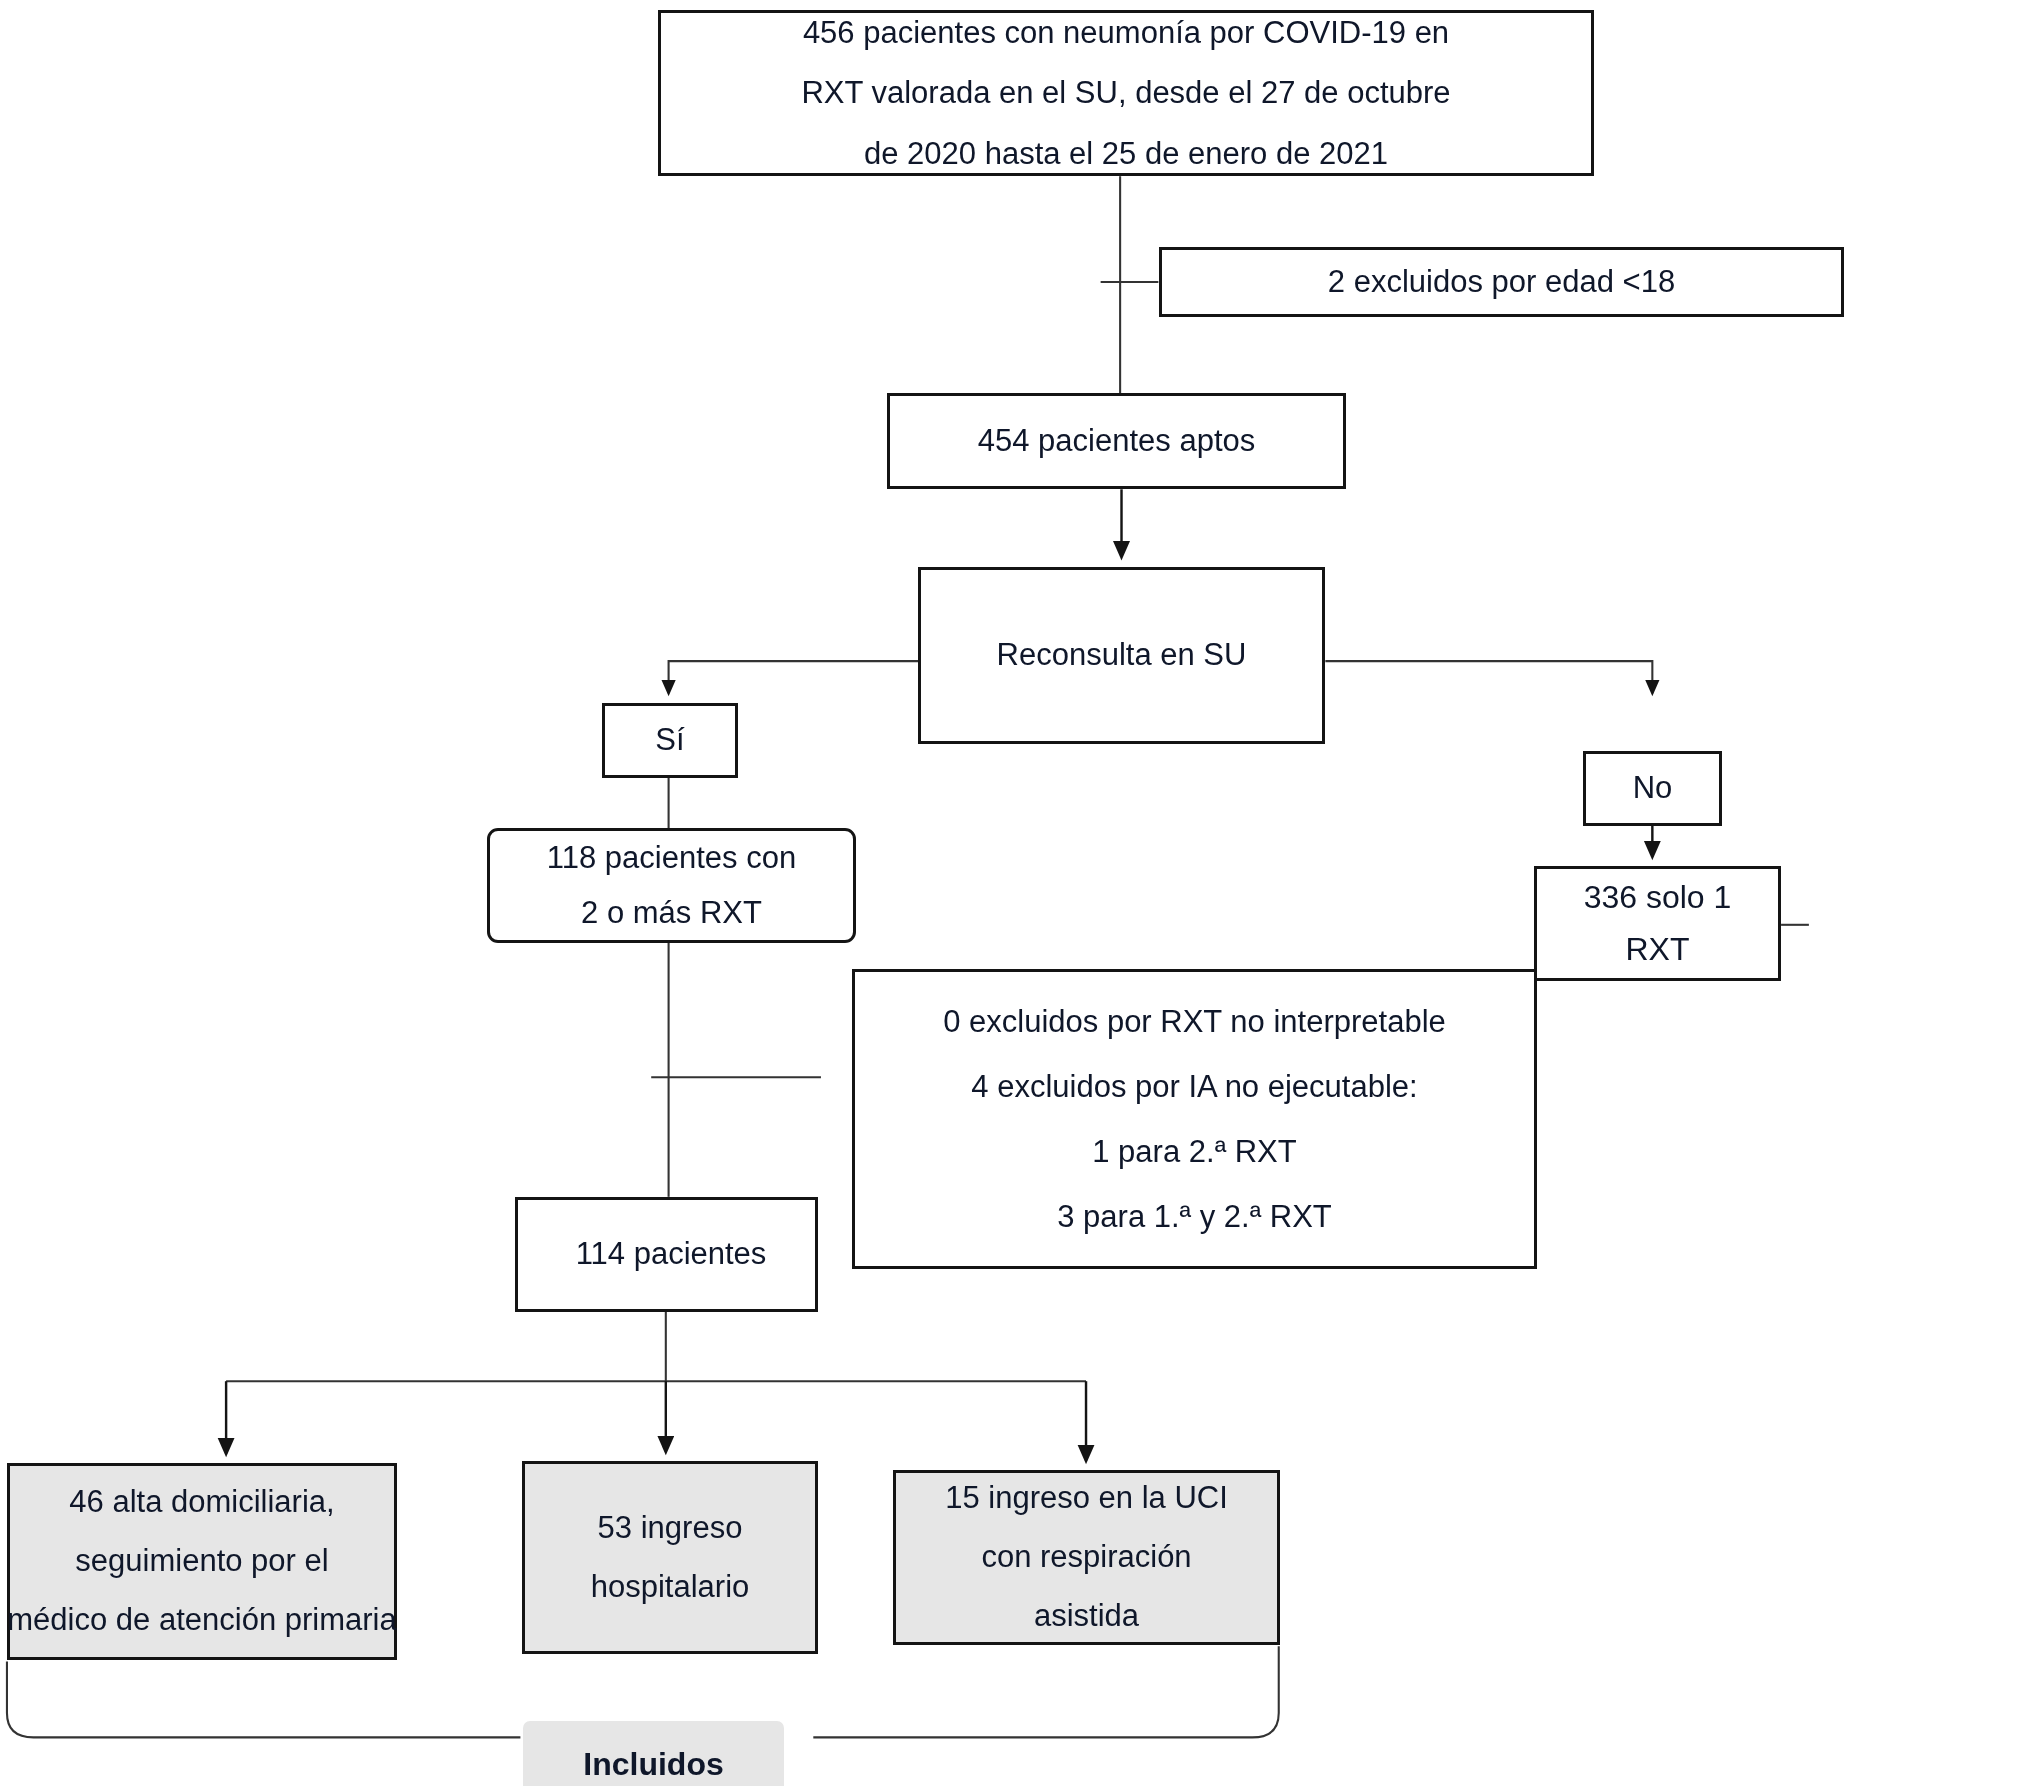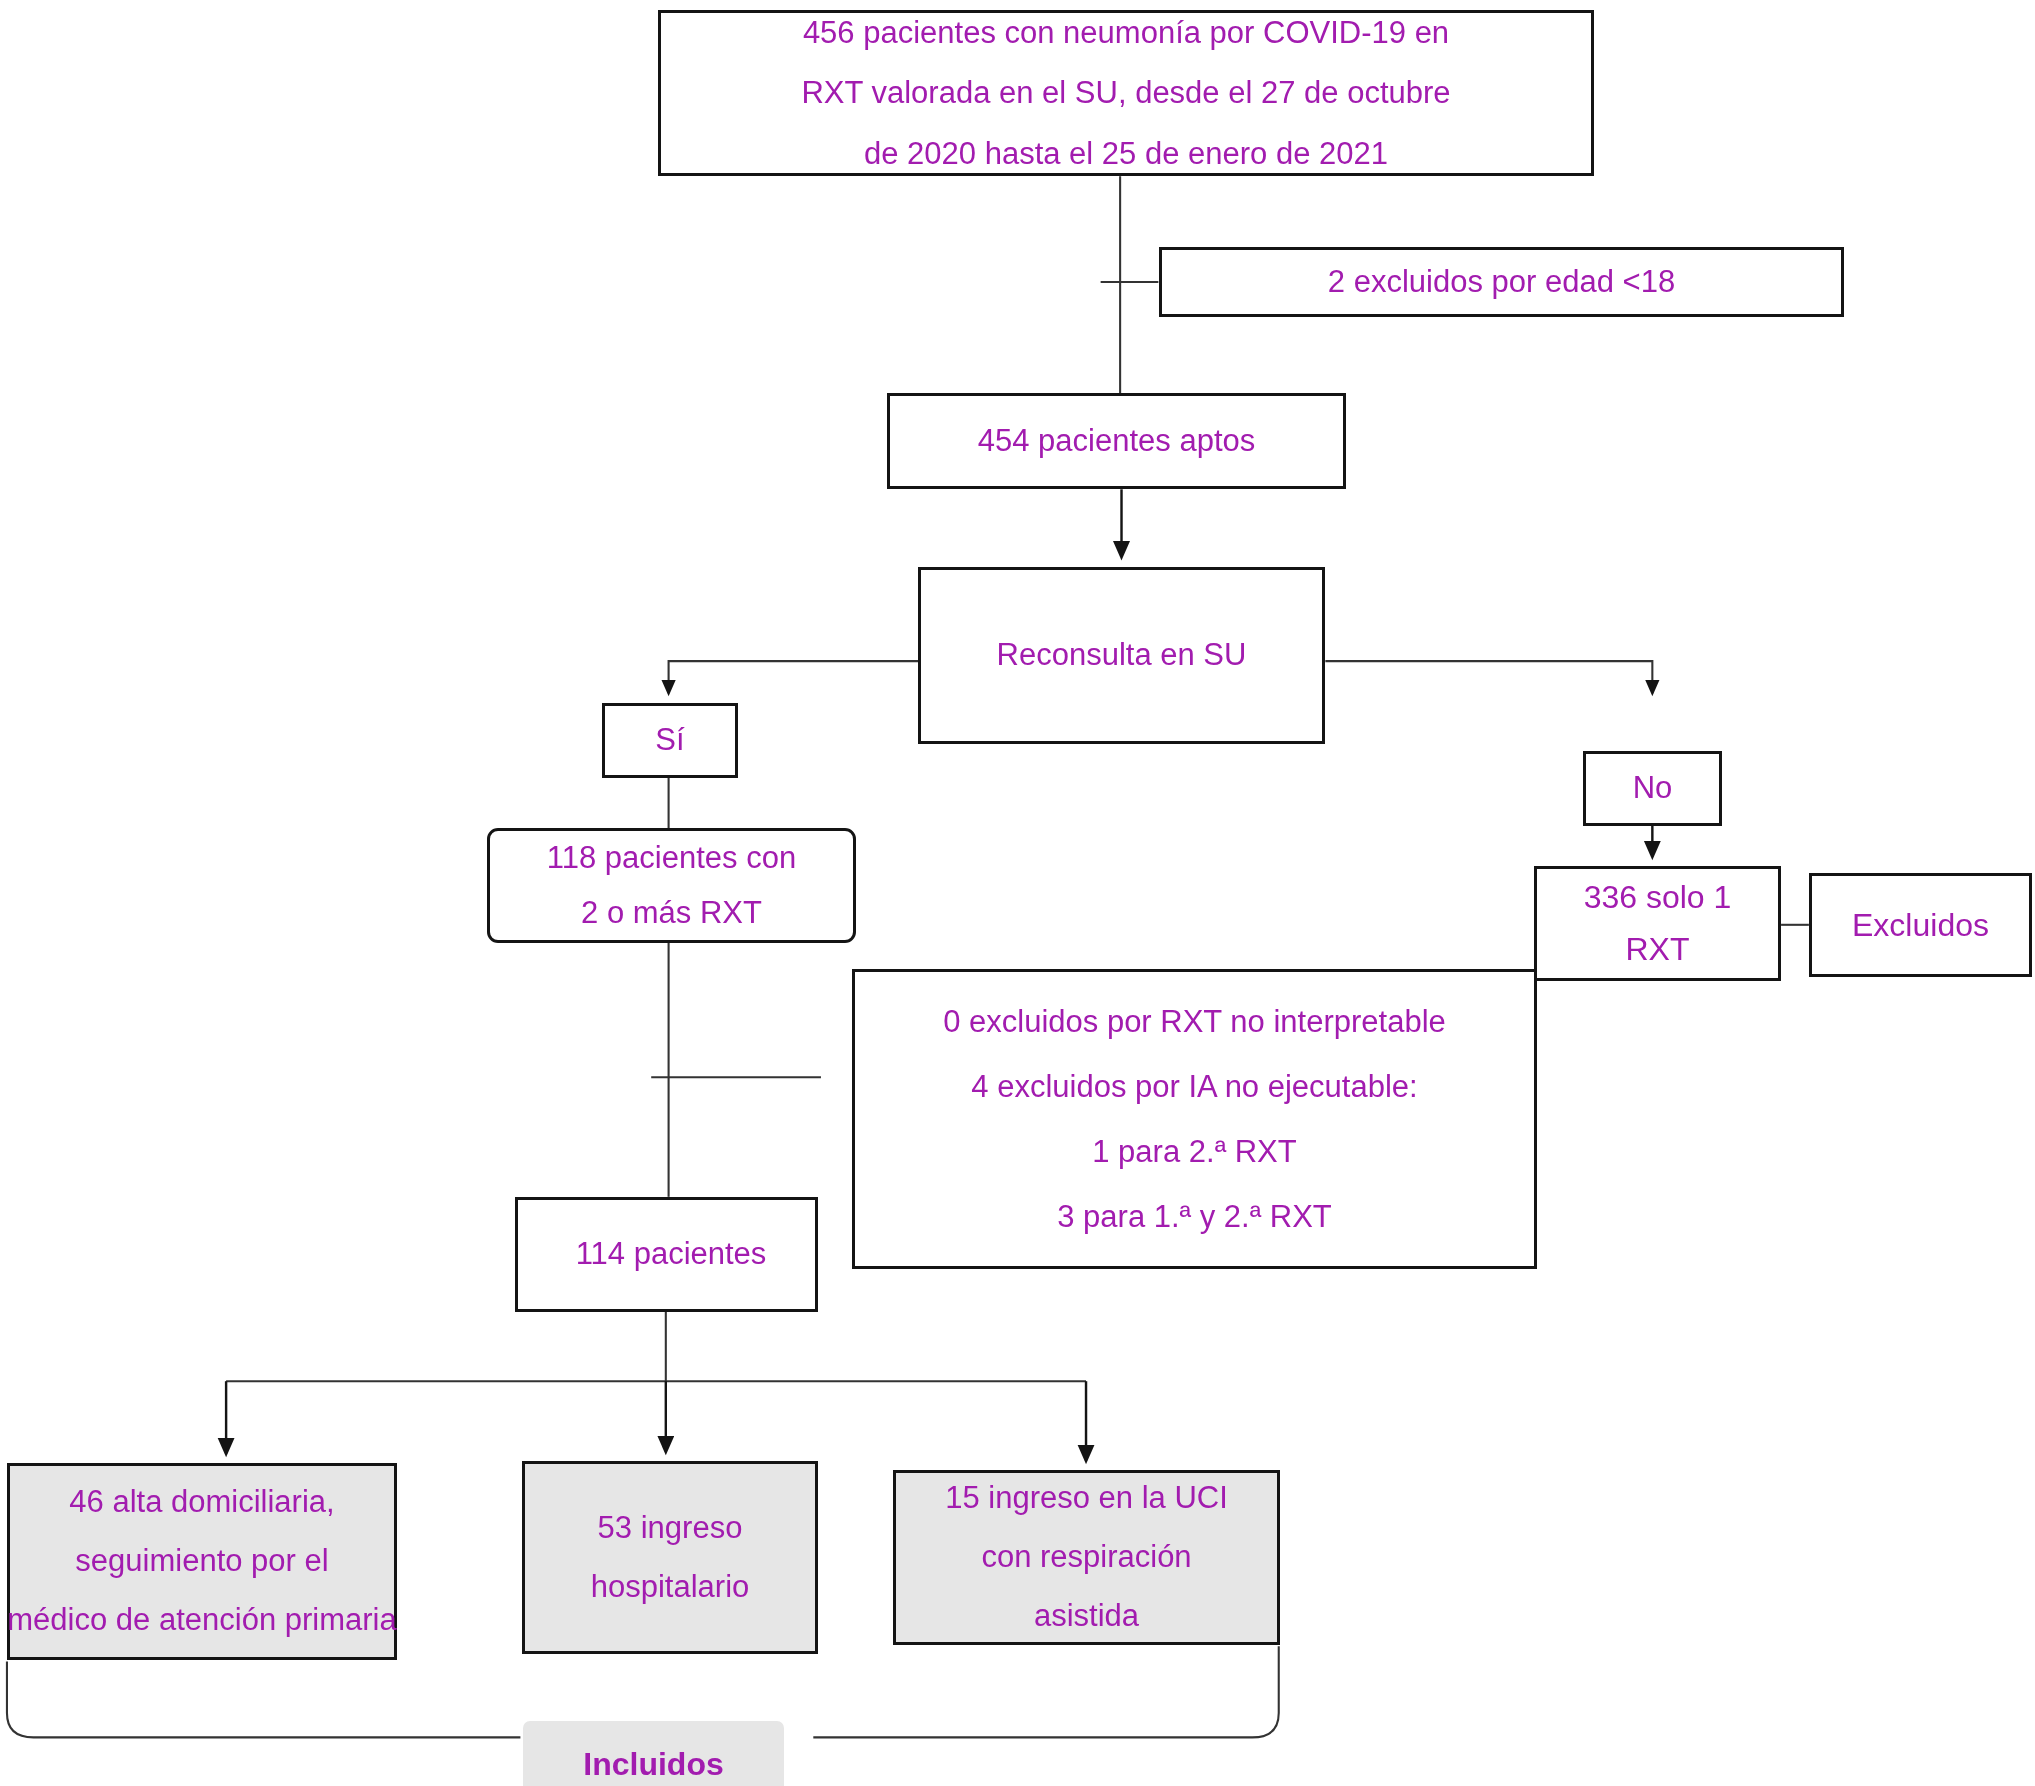--- a/index.html
+++ b/index.html
@@ -27,21 +27,21 @@
     box-sizing: border-box;
     background: #ffffff;
     border: 3.5px solid #141414;
     display: flex;
     flex-direction: column;
     align-items: center;
     justify-content: center;
     text-align: center;
     font-size: 31px;
     line-height: 1.9;
-    color: #a21caf;
+    color: #0f172a;
   }
   .box .line { white-space: nowrap; }
   .gray { background: #e6e6e6; }
 
   #top-box        { left: 658px;  top: 10.4px;   width: 936px; height: 166px; line-height: 1.95; }
   #excl-age       { left: 1159px; top: 247px;  width: 685px;  height: 70px; }
   #eligible       { left: 887px; top: 393px;  width: 459px;  height: 96px; }
   #reconsulta     { left: 918px; top: 567px;  width: 407px;  height: 177px; }
   #yes-box        { left: 602px;  top: 703px; width: 136px;  height: 75px; }
   #no-box         { left: 1583px; top: 703px; width: 139px;  height: 75px; margin-top: 48px; }
@@ -131,23 +131,20 @@
   <div class="box" id="two-or-more">
     <div class="line">118 pacientes con</div>
     <div class="line">2 o más RXT</div>
   </div>
 
   <div class="box" id="only-one">
     <div class="line">336 solo 1</div>
     <div class="line">RXT</div>
   </div>
 
-  <div class="box" id="excluded-right">
-    <div class="line">Excluidos</div>
-  </div>
 
   <div class="box" id="excl-detail">
     <div class="line">0 excluidos por RXT no interpretable</div>
     <div class="line">4 excluidos por IA no ejecutable:</div>
     <div class="line">1 para 2.ª RXT</div>
     <div class="line">3 para 1.ª y 2.ª RXT</div>
   </div>
 
   <div class="box" id="p114">
     <div class="line">114 pacientes</div>

